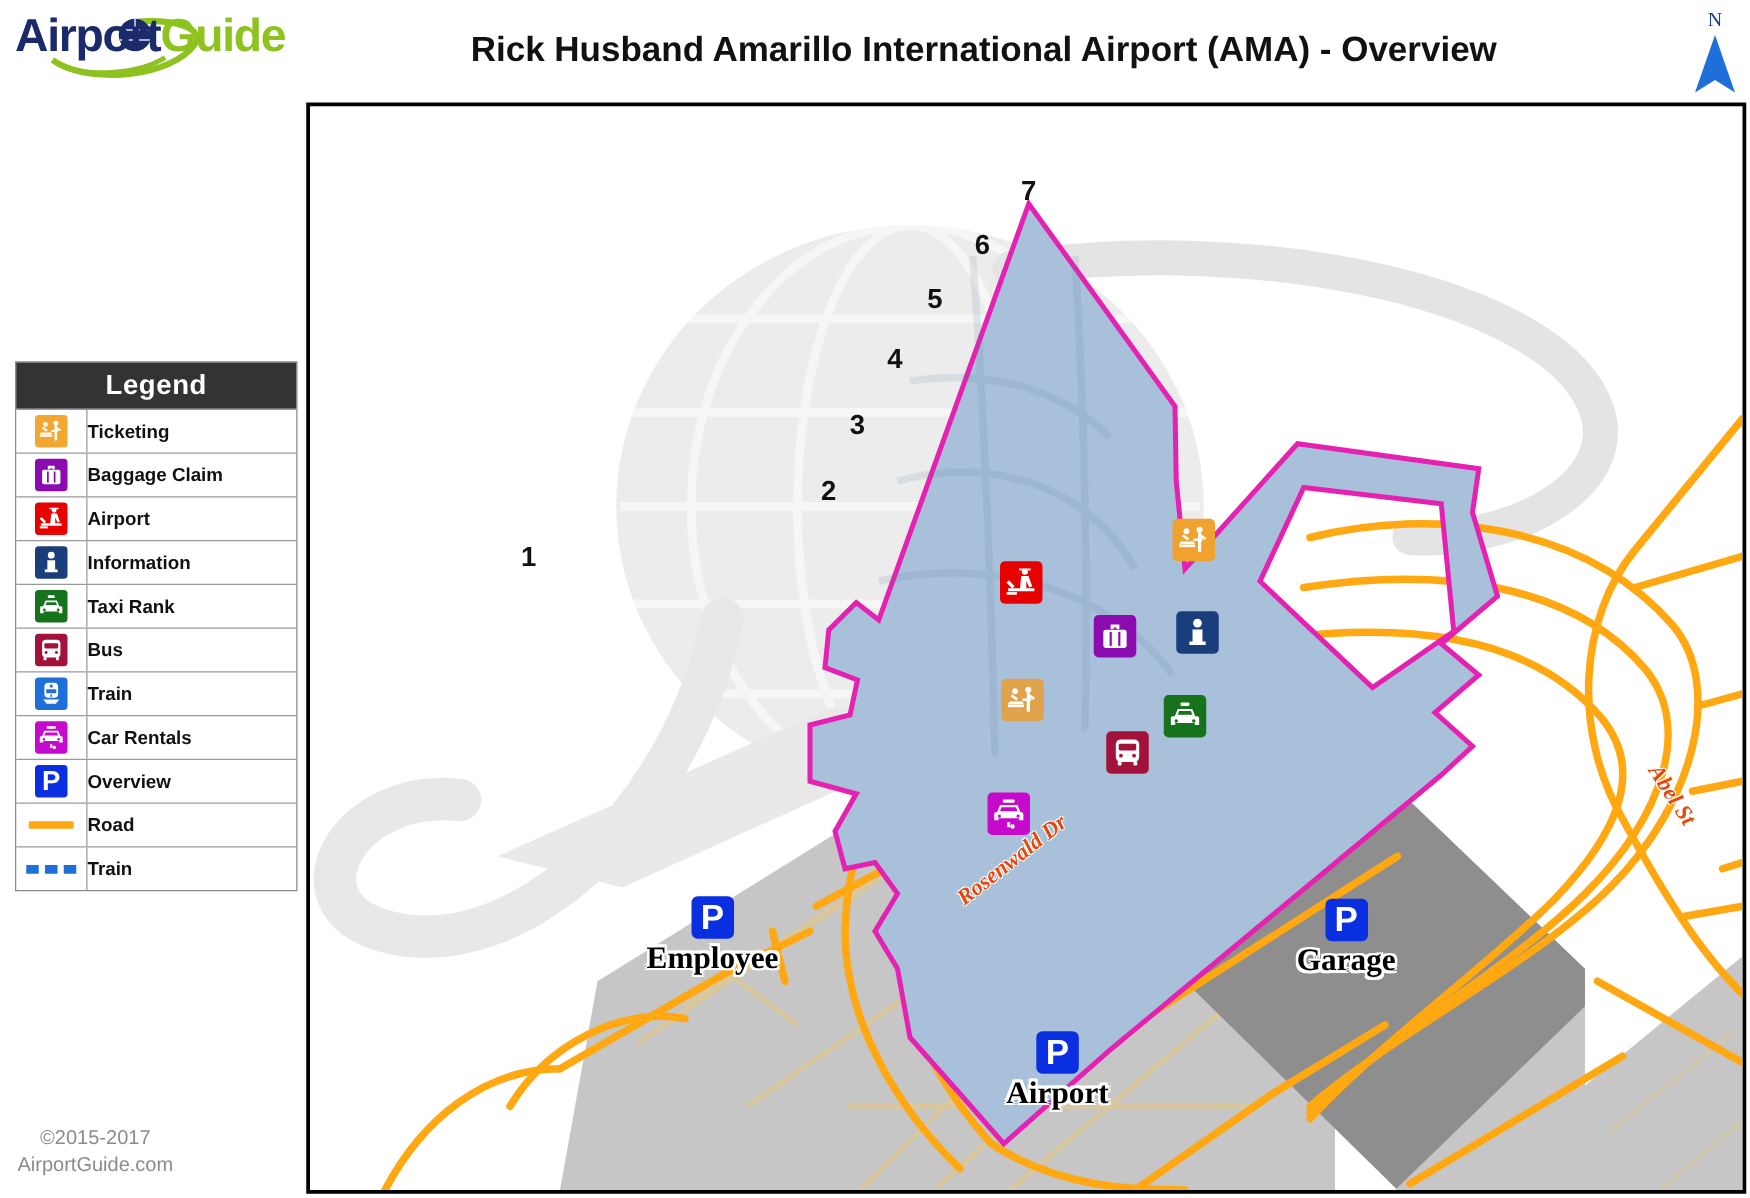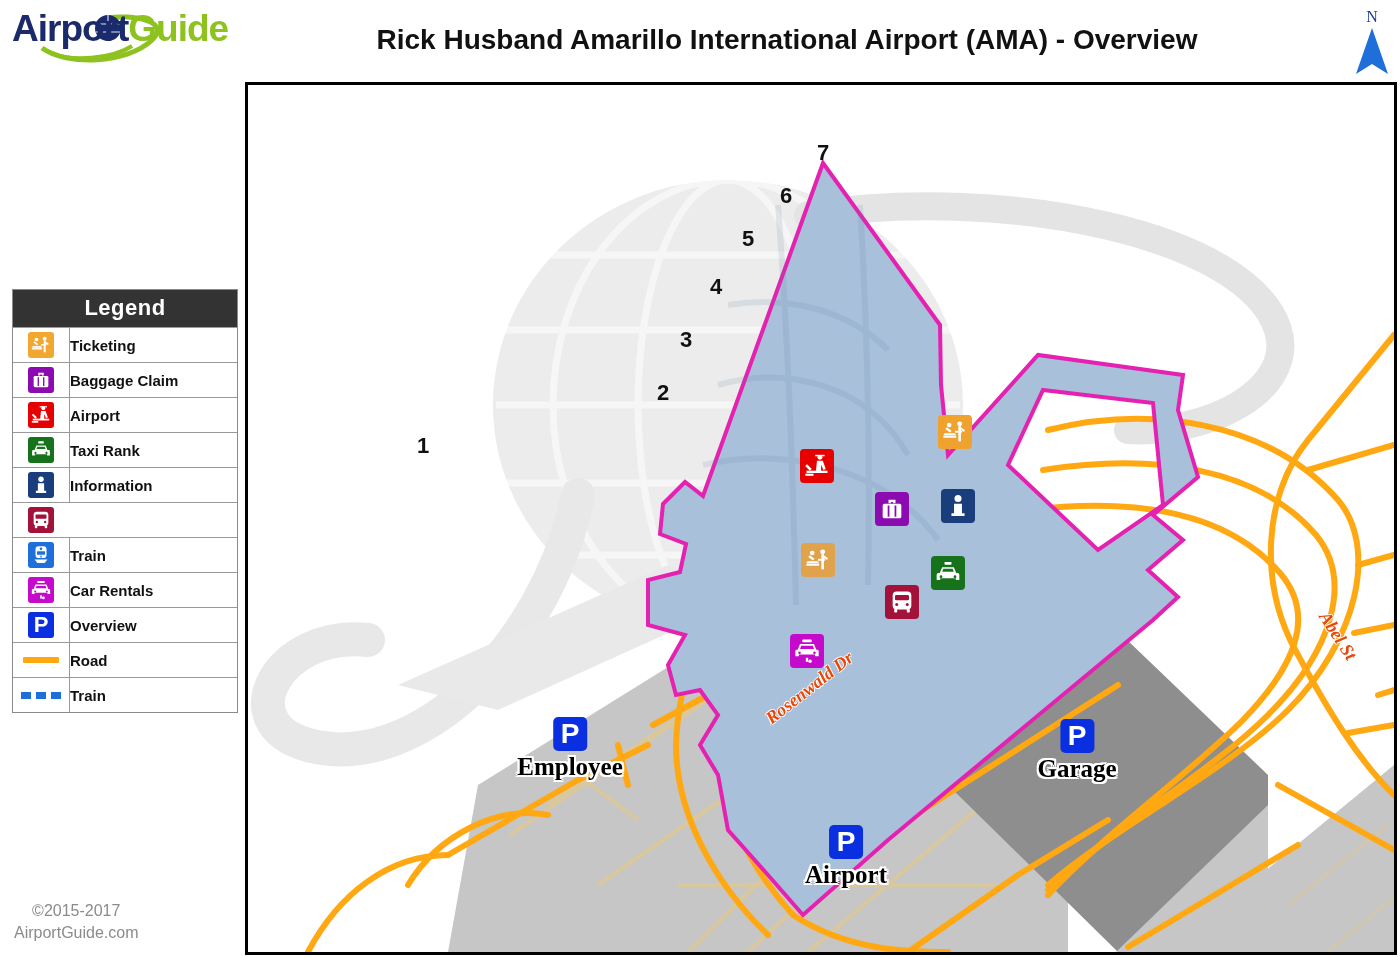--- a/index.html
+++ b/index.html
@@ -182,68 +182,69 @@
           <rect x="2" y="18.6" width="7" height="1.8"></rect>
         </g>
           </svg>
       </div>
     </div>
     <div class="legend-label">Airport</div>
   </div>
 
   <div class="legend-row">
     <div class="legend-sym">
+      <div class="sym-box" style="background:#1A3D7C">
+        <svg width="22" height="22" viewBox="0 0 24 24">
+            <g fill="#fff">
+          <circle cx="12" cy="5.6" r="3"></circle>
+          <path d="M8.6 10 h6.8 v8.2 h2.2 v2.4 H6.4 v-2.4 h2.2z"></path>
+        </g>
+          </svg>
+      </div>
+    </div>
+    <div class="legend-label">Information</div>
+  </div>
+
+  <div class="legend-row">
+    <div class="legend-sym">
       <div class="sym-box" style="background:#17731B">
         <svg width="22" height="22" viewBox="0 0 24 24">
             <g fill="#fff">
           <rect x="9" y="2.5" width="6" height="2.4" rx=".6"></rect>
           <path d="M5 12 l2-5 h10 l2 5 h1.4 a1.3 1.3 0 0 1 1.3 1.3 V18 h-3 v-1.4 H5.3 V18 h-3 v-4.7 A1.3 1.3 0 0 1 3.6 12z"></path>
         </g>
         <g fill="#17731B">
               <path d="M8 8.4 h8 l1 2.6 H7z"></path>
               <circle cx="6" cy="15.2" r="1.2"></circle>
               <circle cx="18" cy="15.2" r="1.2"></circle>
             </g>
         </svg>
       </div>
     </div>
     <div class="legend-label">Taxi Rank</div>
   </div>
 
   <div class="legend-row">
     <div class="legend-sym">
-      <div class="sym-box" style="background:#1A3D7C">
-        <svg width="22" height="22" viewBox="0 0 24 24">
-            <g fill="#fff">
-          <circle cx="12" cy="5.6" r="3"></circle>
-          <path d="M8.6 10 h6.8 v8.2 h2.2 v2.4 H6.4 v-2.4 h2.2z"></path>
-        </g>
-          </svg>
-      </div>
-    </div>
-    <div class="legend-label">Information</div>
-  </div>
-
-  <div class="legend-row">
-    <div class="legend-sym">
       <div class="sym-box" style="background:#A3123A">
         <svg width="22" height="22" viewBox="0 0 24 24">
             <g fill="#fff">
           <rect x="4" y="3" width="16" height="15.5" rx="3.4"></rect>
           <rect x="5.3" y="18" width="2.6" height="3" rx=".8"></rect>
           <rect x="16.1" y="18" width="2.6" height="3" rx=".8"></rect>
         </g>
         <g fill="#A3123A">
               <rect x="6" y="6" width="12" height="4.6" rx="1"></rect>
         <circle cx="7.5" cy="14.2" r="1.3"></circle>
               <circle cx="16.5" cy="14.2" r="1.3"></circle>
             </g>
         </svg>
       </div>
     </div>
+    <div class="legend-label">Bus</div>
   </div>
 
   <div class="legend-row">
     <div class="legend-sym">
       <div class="sym-box" style="background:#1E6FD9">
         <svg width="22" height="22" viewBox="0 0 24 24">
             <g fill="#fff">
           <rect x="6" y="2.4" width="12" height="13" rx="3.4"></rect>
           <path d="M5 17 h14 l-3 3.8 h-8z"></path>
         </g>

